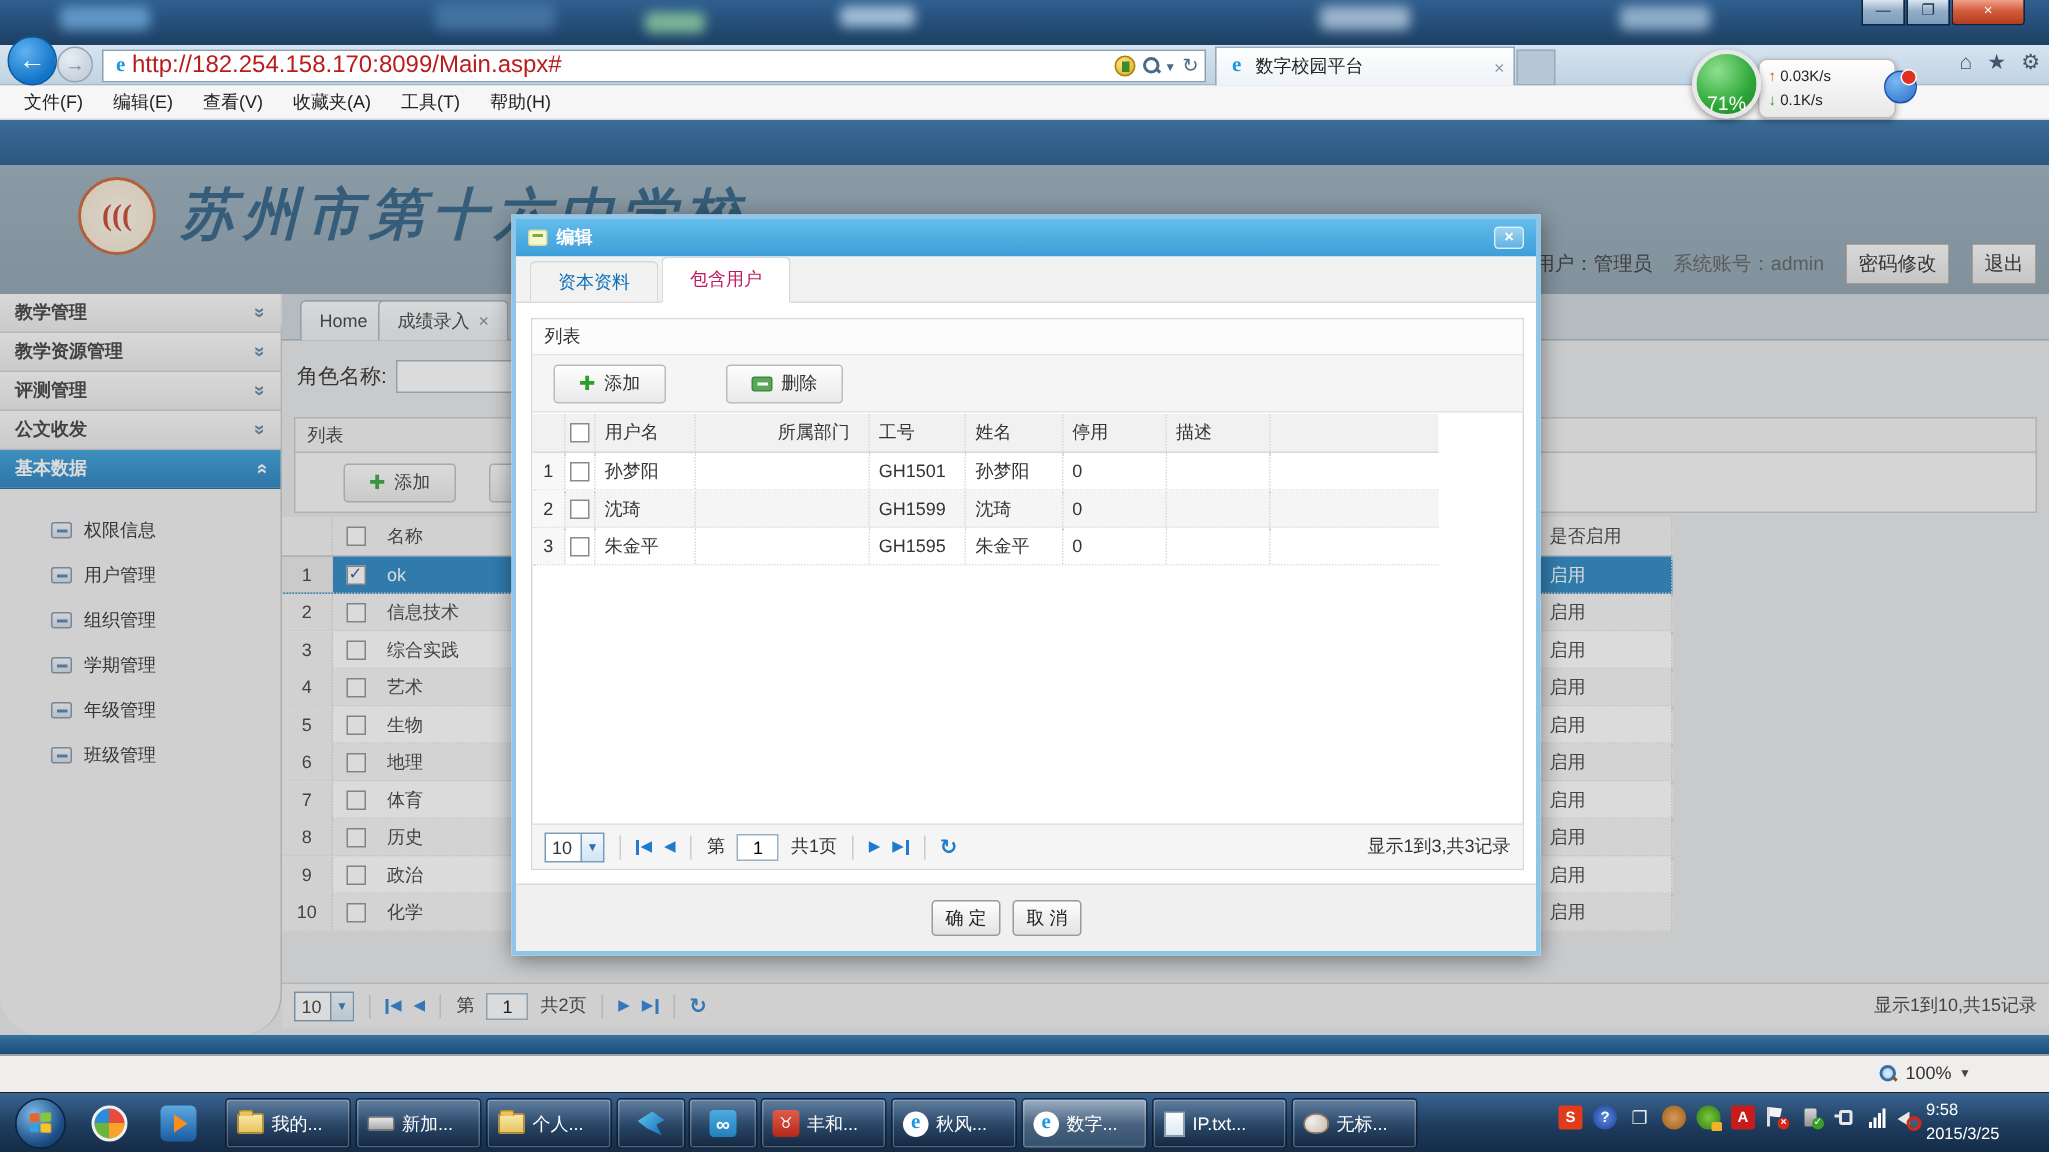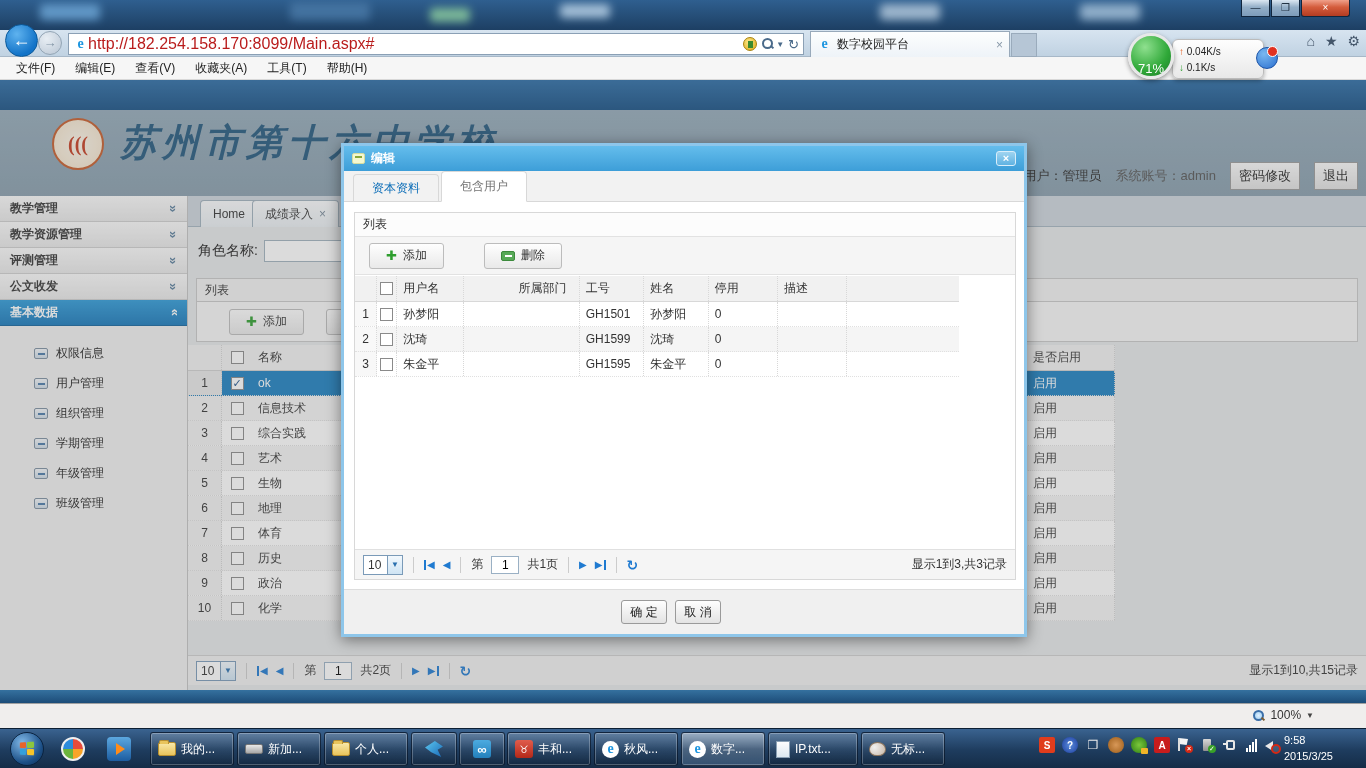--- a/index.html
+++ b/index.html
@@ -36,21 +36,21 @@
   .page{position:absolute;left:0;top:80px;width:1366px;height:623px;background:#e6e8ea;overflow:hidden;}
   .bluebar{position:absolute;left:0;top:0;width:1366px;height:30px;background:linear-gradient(#2a6ba5,#154f84);}
   .banner{position:absolute;left:0;top:30px;width:1366px;height:86px;background:linear-gradient(#93a9b8,#879dac);}
   .logo{position:absolute;left:52px;top:8px;width:52px;height:52px;border-radius:50%;border:2px solid #c65b2a;background:radial-gradient(#fdf6ea,#f3e2c8);display:flex;align-items:center;justify-content:center;color:#c43a1e;font-weight:bold;font-size:20px;font-family:"Liberation Serif",serif;}
   .schoolname{position:absolute;left:120px;top:8px;font-size:37px;font-weight:bold;font-style:italic;color:#22577d;letter-spacing:5px;white-space:nowrap;}
   .userbar{position:absolute;right:8px;top:52px;display:flex;align-items:center;gap:14px;font-size:13px;color:#2d2d2d;}
   .ub-btn{background:linear-gradient(#fbfbfb,#e2e2e2);border:1px solid #9a9a9a;padding:4px 8px;font-size:13px;color:#222;}
 
   
   .main{position:absolute;left:0;top:116px;width:1366px;height:494px;}
-  .sidebar{position:absolute;left:0;top:0;width:188px;height:494px;background:#f0f0f0;border-right:1px solid #c3c3c3;}
+  .sidebar{position:absolute;left:0;top:0;width:188px;height:494px;background:#f0f0f0;border-right:1px solid #c3c3c3;border-radius:27px;}
   .sgroup{height:26px;border-bottom:1px solid #cfcfcf;background:linear-gradient(#fbfbfb,#e9e9e9);display:flex;align-items:center;justify-content:space-between;padding:0 10px;font-weight:bold;color:#333;}
   .sgroup .chev{color:#5a7e9c;font-weight:bold;transform:rotate(90deg);font-size:13px;}
   .sgroup.active{background:linear-gradient(#2d9ad8,#1878ba);color:#fff;border-bottom:1px solid #12639c;}
   .sgroup.active .chev{color:#fff;transform:rotate(-90deg);}
   .sitem{height:30px;display:flex;align-items:center;gap:8px;padding-left:34px;color:#222;}
   .sitem.current{font-weight:bold;color:#000;}
   .drawer{width:14px;height:11px;border:1px solid #7d8fa0;background:linear-gradient(#f2f6fa,#cfdce7);border-radius:2px;position:relative;}
   .drawer::after{content:"";position:absolute;left:3px;top:4px;width:7px;height:2px;background:#4a7aa8;}
 
   
@@ -88,21 +88,21 @@
 
   
   .mask{position:absolute;left:0;top:0;width:1366px;height:623px;background:rgba(110,110,110,.25);z-index:40;}
   .modal{position:absolute;left:341px;top:63px;width:686px;height:494px;background:#fff;border:3px solid #8ec6ea;box-shadow:0 3px 14px rgba(0,0,0,.45);z-index:50;}
   .mtitle{height:25px;background:linear-gradient(#64bdec,#3d9ed8);display:flex;align-items:center;padding:0 8px;gap:6px;color:#fff;font-weight:bold;}
   .mtitle .ticon{width:13px;height:11px;background:#f4f8d0;border:1px solid #d6dca0;border-radius:2px;position:relative;}
   .mtitle .ticon::after{content:"";position:absolute;left:2px;top:2px;width:7px;height:2px;background:#8aa83a;}
   .mclose{margin-left:auto;width:20px;height:15px;background:linear-gradient(#9fd4f0,#5fb2e2);border:1px solid #d9eefa;border-radius:3px;color:#fff;font-size:11px;line-height:13px;text-align:center;font-weight:bold;}
   .mtabs{height:31px;background:#f2f2f2;border-bottom:1px solid #d8d8d8;display:flex;align-items:flex-end;padding-left:9px;gap:2px;}
   .mtab{height:27px;display:flex;align-items:center;padding:0 18px;border:1px solid #d8d8d8;border-bottom:none;border-radius:4px 4px 0 0;background:#f2f2f2;color:#0d6eb8;}
-  .mtab.active{background:#fff;color:#737373;height:31px;margin-bottom:-1px;border-bottom:1px solid #fff;}
+  .mtab.active{background:#fff;color:#be185d;height:31px;margin-bottom:-1px;border-bottom:1px solid #fff;}
   .mpanel{position:absolute;left:10px;top:66px;width:662px;height:368px;border:1px solid #d8d8d8;}
   .mpanel-h{height:24px;border-bottom:1px solid #e2e2e2;display:flex;align-items:center;padding:0 8px;color:#333;background:#fcfcfc;}
   .mtoolbar{height:38px;background:#f5f5f5;border-bottom:1px solid #e2e2e2;display:flex;align-items:center;gap:40px;padding-left:14px;}
   .mgrid{position:absolute;left:0;top:63px;width:604px;}
   .mg-h{display:flex;height:26px;background:#f1f1f1;align-items:center;border-bottom:1px solid #d8d8d8;}
   .mg-r{display:flex;height:25px;align-items:center;border-bottom:1px dotted #e0e0e0;background:#fff;}
   .mg-r.alt{background:#f5f5f5;}
   .mc{height:100%;display:flex;align-items:center;padding-left:6px;border-right:1px dotted #d8d8d8;}
   .mc.n{width:24px;justify-content:center;padding-left:0;background:#f4f4f4;}
   .mg-r .mc.n{background:#f8f8f8;}
@@ -626,21 +626,21 @@
         </span>
     </div>
     <div class="clock">
       <div>9:58</div>
       <div>2015/3/25</div>
     </div>
   </div>
 
   <div class="speedball">
     <div class="bubble">
-      <div><span style="color:#e05818;font-weight:bold;">↑</span> <span>0.04K/s</span></div>
+      <div><span style="color:#e05818;font-weight:bold;">↑</span> <span>0.03K/s</span></div>
       <div><span style="color:#30a030;font-weight:bold;">↓</span> <span>0.1K/s</span></div>
     </div>
     <div class="bluedot"></div>
     <div class="ball">
         <span>71%</span>
       </div>
   </div>
 
 </div>
 

